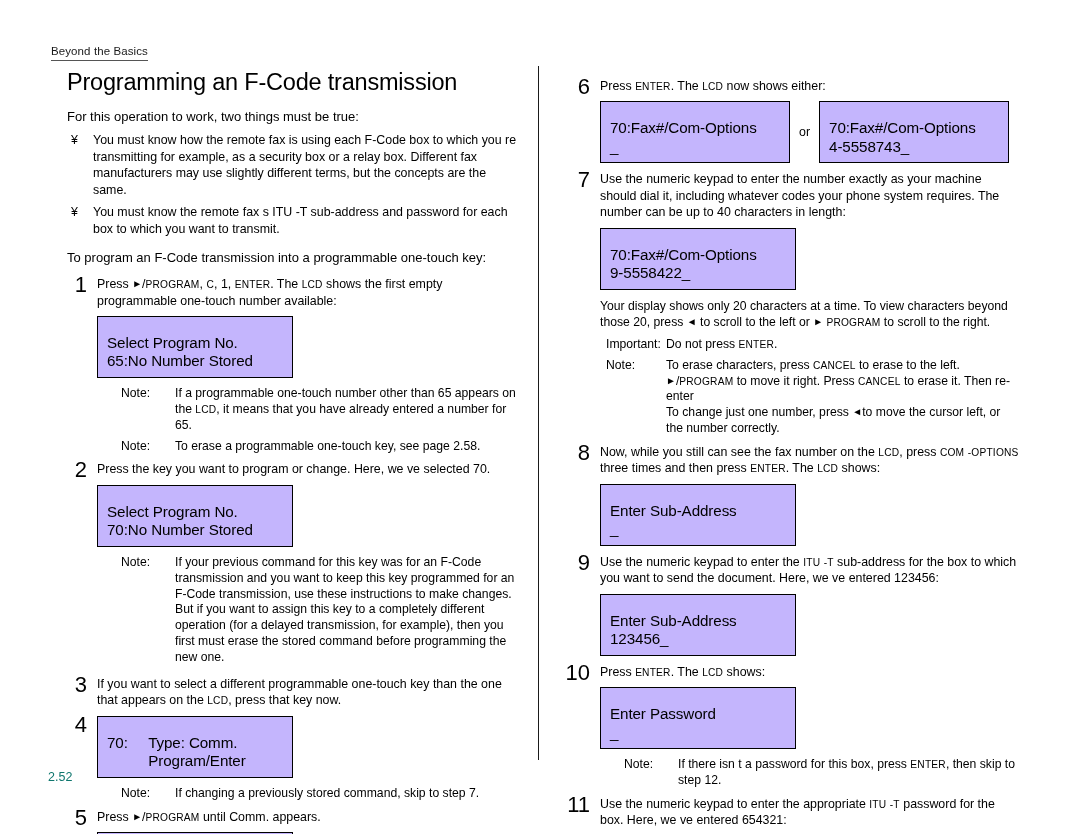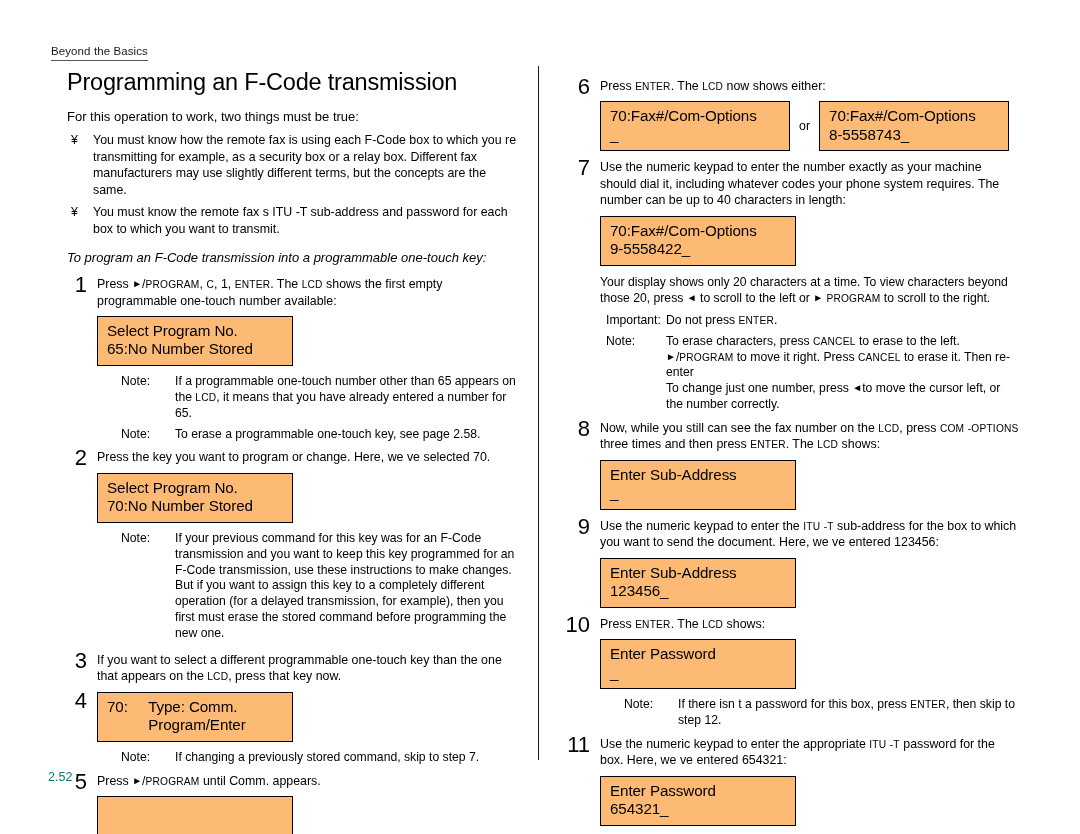--- a/index.html
+++ b/index.html
@@ -116,26 +116,26 @@
     font-size: 10.2px;
     letter-spacing: 0.2px;
     text-transform: uppercase;
   }
   .tri { font-size: 10px; vertical-align: 1px; }
 
   
   .lcd {
     border: 1.6px solid #000;
     box-sizing: border-box;
-    padding: 5px 9px 6px 9px;
+    padding: 17px 9px 6px 9px;
     font-size: 15.2px;
     line-height: 1.22;
     letter-spacing: -0.1px;
     margin: 7px 0 8px 0;
-    background: #fdba74;
+    background: #c4b5fd;
     min-height: 42px;
   }
   .lcd .l2 { display: block; }
   .lcd-narrow { width: 196px; }
   .lcd-wide   { width: 196px; }
 
   .lcd-indent-row {
     display: block;
     white-space: pre;
   }
@@ -217,21 +217,21 @@
       <div class="bullet">
         <span class="mark">¥</span>
         <span>You must know how the remote fax is using each F-Code box to which you re transmitting   for example, as a security box or a relay box. Different fax manufacturers may use slightly different terms, but the concepts are the same.</span>
       </div>
       <div class="bullet">
         <span class="mark">¥</span>
         <span>You must know the remote fax s  ITU -T  sub-address and password for each box to which you want to transmit.</span>
       </div>
     </div>
 
-    <p class="intro" style="margin-left:10px;margin-bottom:10px;font-style:italic;">To program an F-Code transmission into a programmable one-touch key:</p>
+    <p class="intro" style="margin-left:10px;margin-bottom:10px;">To program an F-Code transmission into a programmable one-touch key:</p>
 
     <div class="step">
       <div class="num">1</div>
       <div class="body">
         <span>Press </span><span class="tri">►</span><span>/</span><span class="sc">PROGRAM</span><span>, </span><span class="sc">C</span><span>, </span><span>1</span>, <span class="sc">ENTER</span><span>. The </span><span class="sc">LCD</span><span> shows the first empty programmable one-touch number available:</span>
       </div>
 
       <div class="lcd lcd-narrow">
         <span class="l2">Select Program No.</span>
         <span class="l2">65:No Number Stored</span>
@@ -307,21 +307,21 @@
       </div>
 
       <div class="lcd-pair">
         <div class="lcd">
           <span class="l2">70:Fax#/Com-Options</span>
           <span class="l2">_</span>
         </div>
         <span class="orword">or</span>
         <div class="lcd">
           <span class="l2">70:Fax#/Com-Options</span>
-          <span class="l2">8-5558743_</span>
+          <span class="l2">4-5558743_</span>
         </div>
       </div>
     </div>
 
     <div class="step">
       <div class="num">7</div>
       <div class="body">Use the numeric keypad to enter the number    exactly as your machine should dial it, including whatever codes your phone system requires. The number can be up to 40 characters in length:</div>
 
       <div class="lcd lcd-narrow">
         <span class="l2">70:Fax#/Com-Options</span>

